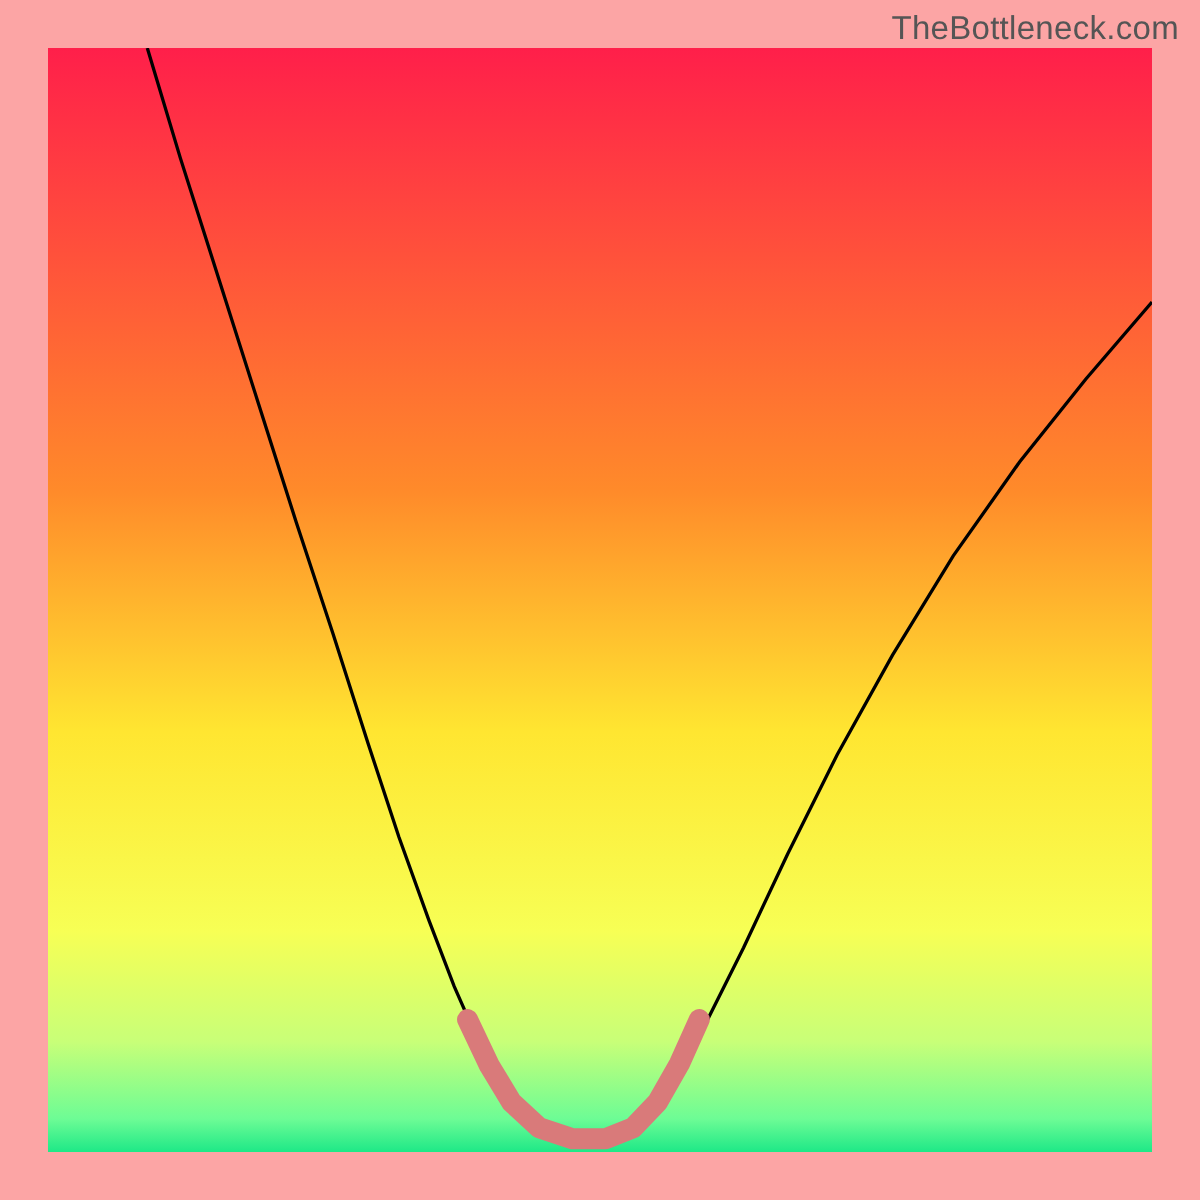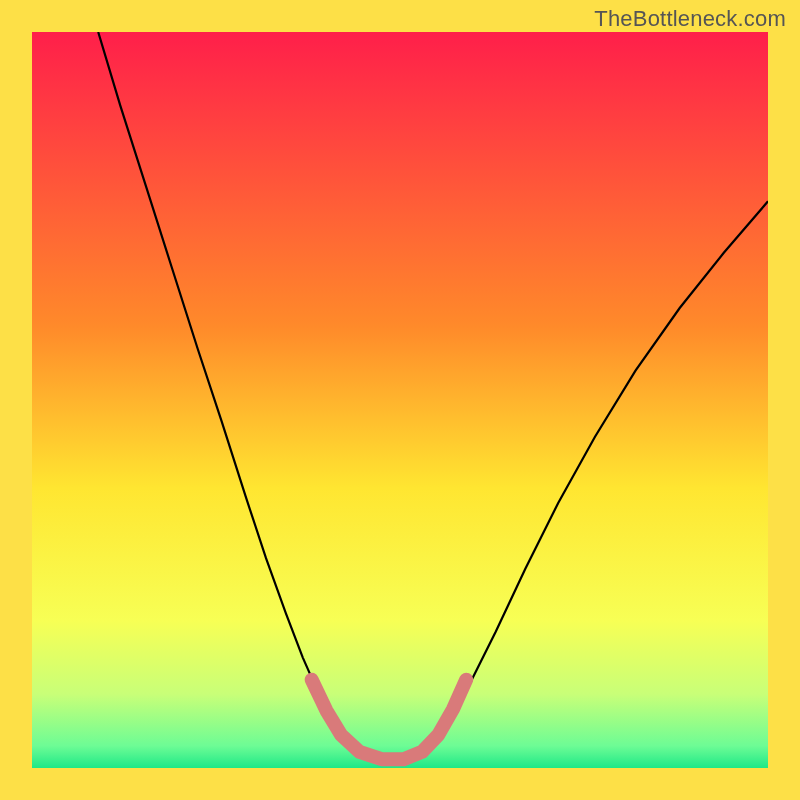--- a/index.html
+++ b/index.html
@@ -8,21 +8,21 @@
     background: #000;
     width: 800px;
     height: 800px;
     overflow: hidden;
     font-family: Arial, sans-serif;
   }
   .frame {
     width: 800px;
     height: 800px;
     position: relative;
-    background: #fde047;
+    background: #fca5a5;
   }
   .watermark {
     position: absolute;
     top: 6px;
     right: 14px;
     color: #555;
     font-size: 22px;
     font-weight: 500;
     z-index: 10;
     letter-spacing: 0.2px;

